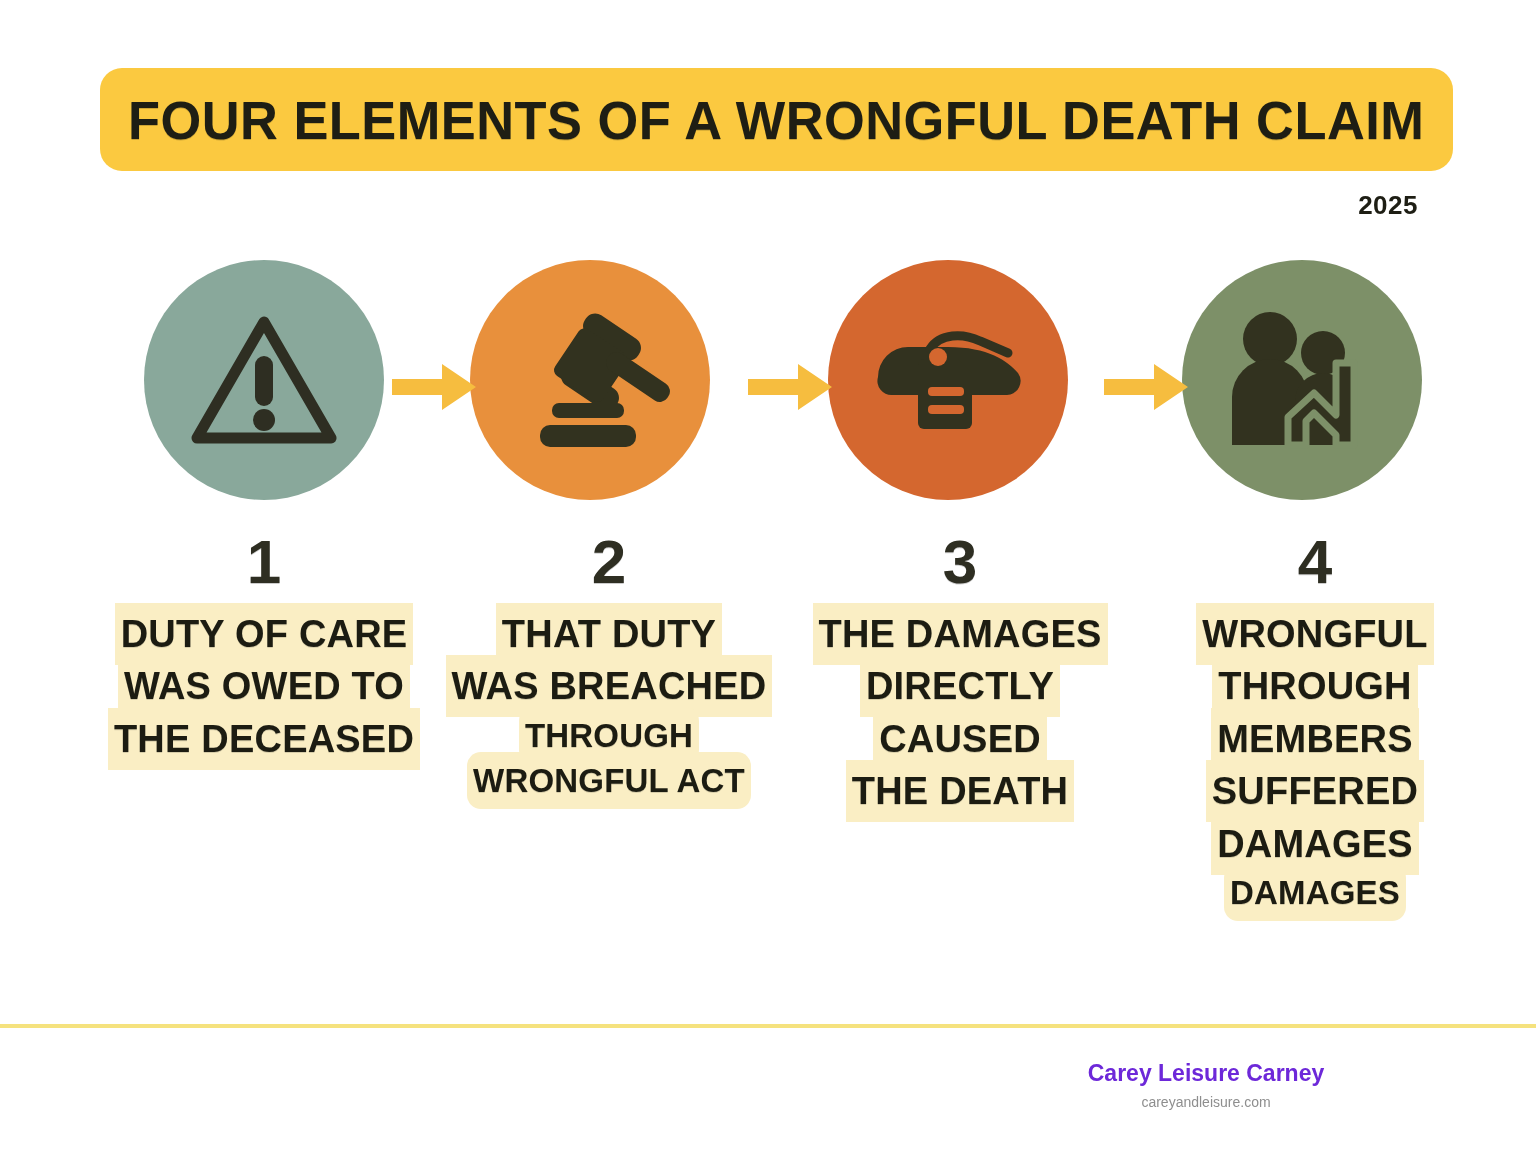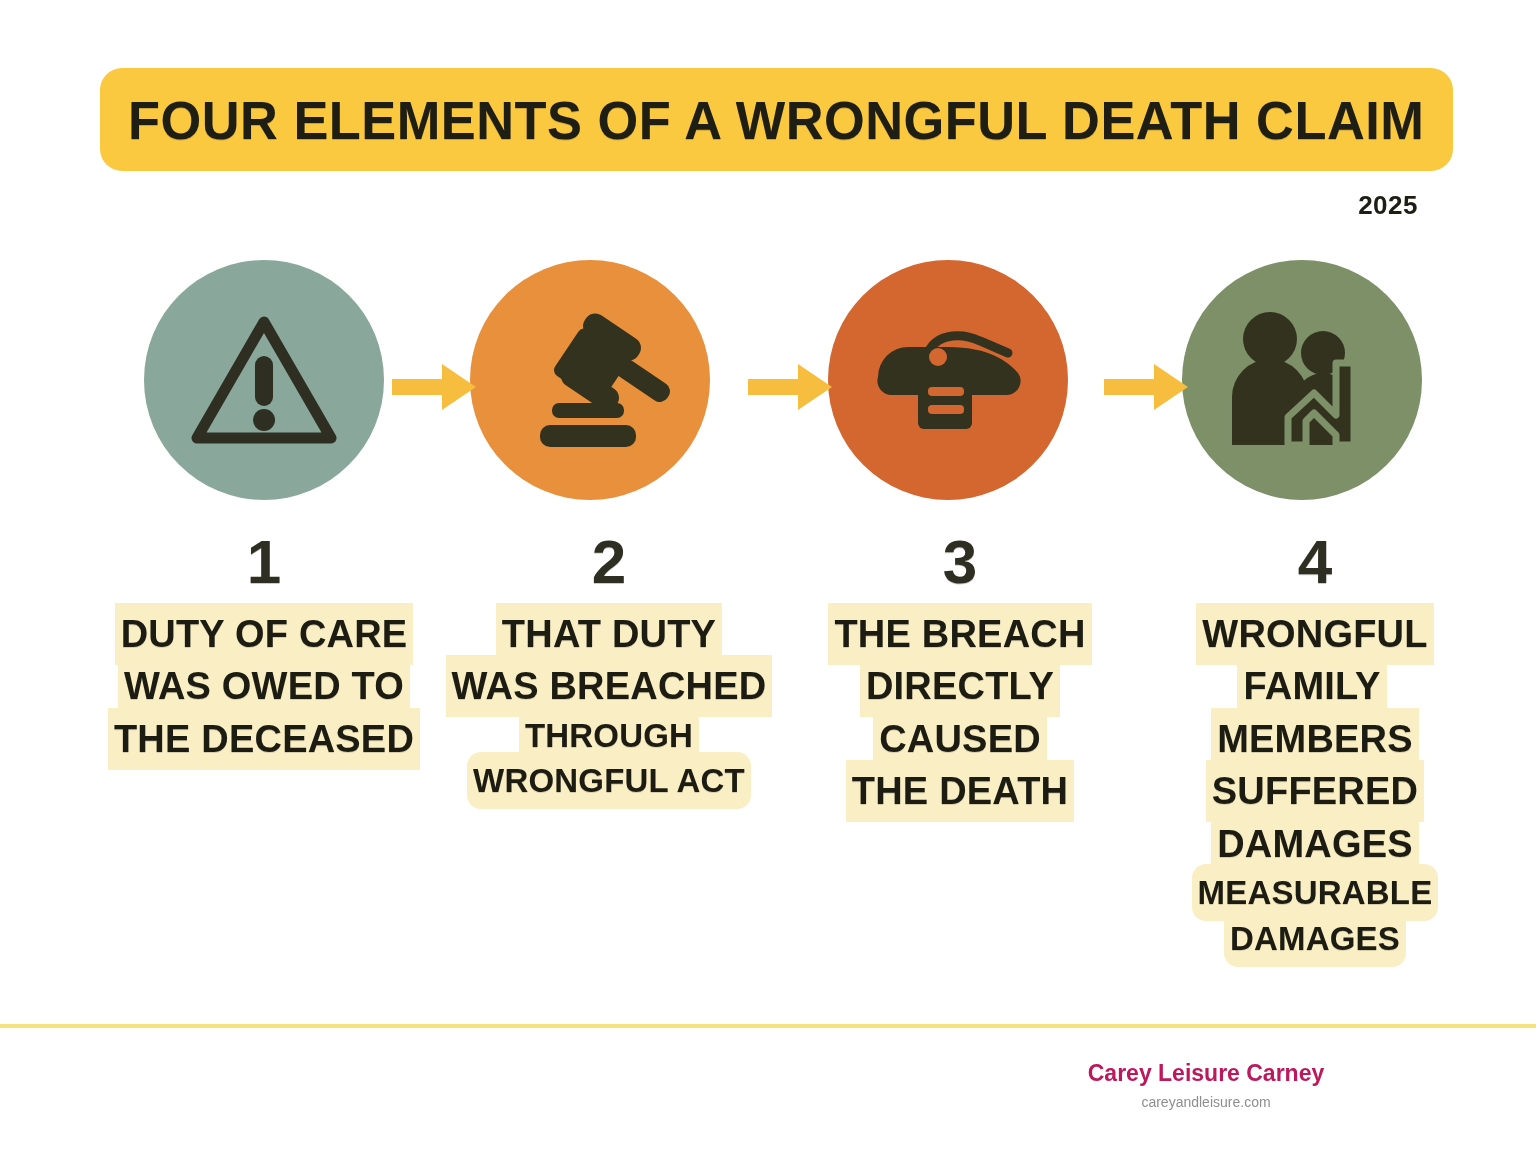--- a/index.html
+++ b/index.html
@@ -145,21 +145,21 @@
   .footer {
     position: absolute;
     right: 120px;
     top: 1058px;
     text-align: center;
     width: 420px;
   }
   .footer-name {
     font-weight: 700;
     font-size: 23px;
-    color: #be185d;
+    color: #6d28d9;
     line-height: 30px;
   }
   .footer-url {
     font-size: 14px;
     color: #8e8e8e;
     line-height: 28px;
   }
 </style>
 </head>
 <body>
@@ -260,35 +260,34 @@
       <span class="row"><span class="hl big">THAT DUTY</span></span>
       <span class="row"><span class="hl big">WAS BREACHED</span></span>
       <span class="row"><span class="hl small">THROUGH</span></span>
       <span class="row"><span class="hl small">WRONGFUL ACT</span></span>
     </div>
   </div>
 
   <div class="step s3">
     <div class="step-num">3</div>
     <div class="lines-block">
-      <span class="row"><span class="hl big">THE BREACH</span></span>
+      <span class="row"><span class="hl big">THE DAMAGES</span></span>
       <span class="row"><span class="hl big">DIRECTLY</span></span>
       <span class="row"><span class="hl big">CAUSED</span></span>
       <span class="row"><span class="hl big">THE DEATH</span></span>
     </div>
   </div>
 
   <div class="step s4">
     <div class="step-num">4</div>
     <div class="lines-block">
       <span class="row"><span class="hl big">WRONGFUL</span></span>
-      <span class="row"><span class="hl big">FAMILY MEMBERS</span></span>
+      <span class="row"><span class="hl big">THROUGH MEMBERS</span></span>
       <span class="row"><span class="hl big">SUFFERED</span></span>
       <span class="row"><span class="hl big">DAMAGES</span></span>
-      <span class="row"><span class="hl small">MEASURABLE</span></span>
       <span class="row"><span class="hl small">DAMAGES</span></span>
     </div>
   </div>
 </div>
 
 <div class="divider"></div>
 <div class="footer">
   <div class="footer-name">Carey Leisure Carney</div>
   <div class="footer-url">careyandleisure.com</div>
 </div>

